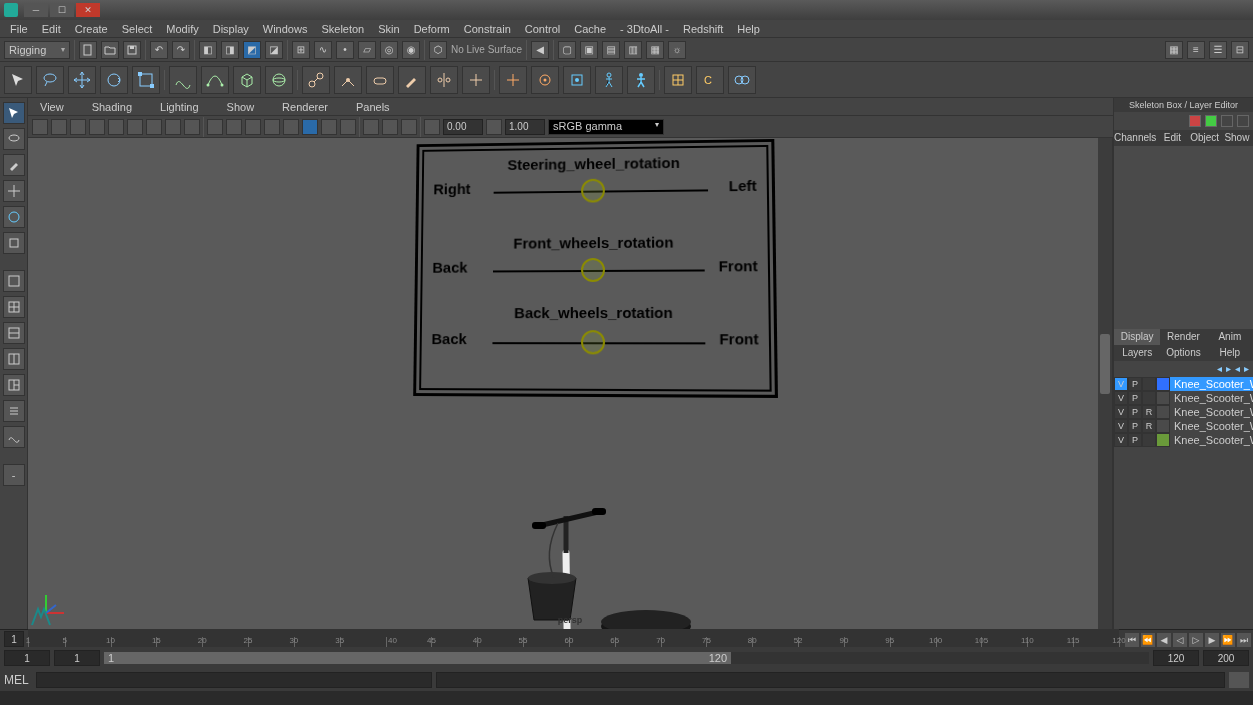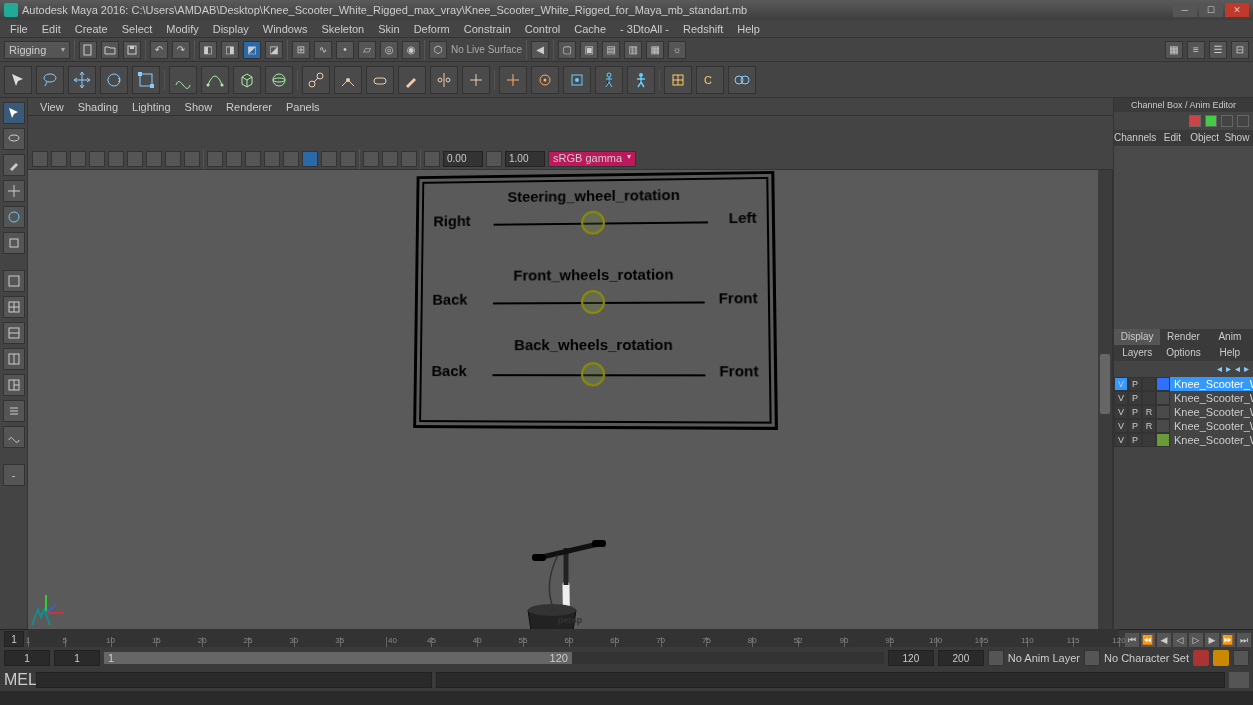--- a/index.html
+++ b/index.html
@@ -31,25 +31,25 @@
 
 
 .main { display:flex; height: calc(705px - 20px - 18px - 24px - 36px - 18px - 22px - 22px - 14px); }
 .leftbar { width:28px; background:#444; border-right:1px solid #333; display:flex; flex-direction:column; align-items:center; padding:4px 0; gap:4px;}
 .ltool { width:22px; height:22px; background:#555; border:1px solid #333; display:flex; align-items:center; justify-content:center;}
 .ltool.active { background:#3a5a7a; }
 .ltool svg{width:14px;height:14px;}
 .ltool-sp{height:8px;}
 
 .viewport-wrap { flex:1; display:flex; flex-direction:column; }
-.panel-menubar { height:18px; background:#444; display:flex; align-items:center; padding:0 6px; gap:2px; border-bottom:1px solid #333;}
-.panel-tools { height:22px; background:#444; display:flex; align-items:center; padding:0 4px; gap:3px; border-bottom:1px solid #333;margin-top:32px;}
+.panel-menubar { height:18px; background:#444; display:flex; align-items:center; padding:0 6px; gap:16px; border-bottom:1px solid #333;}
+.panel-tools { height:22px; background:#444; display:flex; align-items:center; padding:0 4px; gap:3px; border-bottom:1px solid #333;}
 .pbtn { width:16px; height:16px; background:#555; border:1px solid #333; }
 .num-field { width:40px; height:16px; background:#333; border:1px solid #222; font-size:10px; padding:0 3px; color:#ccc;}
-.gamma-dd { width:88px; height:16px; background:#be185d; border:1px solid #333; padding:0 4px; font-size:10px; position:relative;}
+.gamma-dd { width:116px; height:16px; background:#000000; border:1px solid #333; padding:0 4px; font-size:10px; position:relative;}
 .gamma-dd::after{content:"▾"; position:absolute; right:4px; font-size:8px;}
 
 .viewport { flex:1; background:#5a5a5a; position:relative; overflow:hidden; border-right:1px solid #333;}
 .axis-gizmo { position:absolute; left:12px; bottom:10px; width:30px; height:30px; }
 .maya-logo { position:absolute; left:2px; bottom:2px; width:22px; height:22px; }
 .persp-label { position:absolute; left:50%; bottom:4px; transform:translateX(-50%); font-size:9px; color:#333; font-weight:bold;}
 .scrollbar-v { position:absolute; right:0; top:0; bottom:0; width:14px; background:#3c3c3c;}
 .scrollbar-v::before{content:""; position:absolute; left:2px; top:40%; width:10px; height:60px; background:#666; border-radius:2px;}
 
 
@@ -95,41 +95,37 @@
 .play-controls .pc { width:14px; height:14px; background:#555; display:flex; align-items:center; justify-content:center; font-size:9px;}
 
 .range-row { height:22px; background:#3a3a3a; display:flex; align-items:center; gap:4px; padding:0 4px;}
 .range-field { width:46px; height:16px; background:#2a2a2a; border:1px solid #222; font-size:10px; text-align:center; color:#ccc;}
 .range-slider { flex:1; height:12px; background:#333; position:relative;}
 .range-thumb { position:absolute; left:0; top:0; height:12px; background:#666; display:flex; align-items:center; justify-content:space-between; padding:0 4px; font-size:9px; color:#ccc;}
 .range-right { display:flex; align-items:center; gap:4px;}
 .key-icon { width:16px; height:16px; background:#a33; border-radius:2px;}
 
 .cmdline { height:22px; background:#3a3a3a; display:flex; align-items:center; padding:0 4px; gap:4px;}
-.cmd-label { width:28px; font-size:16px;}
+.cmd-label { width:28px; font-size:12px;}
 .cmd-input { flex:1; height:16px; background:#2a2a2a; border:1px solid #222;}
 .status-spacer { width:20px; height:16px; background:#555;}
 
 .footer { height:14px; background:#2a2a2a;}
 
 
 .shelf-right { margin-left:auto; display:flex; gap:4px; align-items:center;}
 
 .hl-blue { background:#2a6aa8 !important; }
 svg { display:block; }
 </style>
 </head>
 <body>
 
 <div class="titlebar">
   <div class="titlebar-icon"></div>
-  <div class="titlebar-text">
-    <span>Autodesk Maya 2016</span>:
-    <span>C:\Users\AMDAB\Desktop\Knee_Scooter_White_Rigged_max_vray\Knee_Scooter_White_Rigged_for_Maya_mb_standart.mb</span>
-  </div>
   <div class="winbtn">─</div>
   <div class="winbtn">☐</div>
   <div class="winbtn close">✕</div>
 </div>
 
 <div class="menubar" id="menubar">
     <div class="menuitem">File</div>
     <div class="menuitem">Edit</div>
     <div class="menuitem">Create</div>
     <div class="menuitem">Select</div>
@@ -565,21 +561,21 @@
       </svg>
       <svg class="maya-logo" viewBox="0 0 22 22">
           <path d="M2 20L8 4l3 8 3-8 6 16" fill="none" stroke="#1a8a8a" stroke-width="2"></path>
         </svg>
       <div class="persp-label">persp</div>
       <div class="scrollbar-v"></div>
     </div>
   </div>
 
   <div class="rightpanel">
-    <div class="rp-title">Channel Box / Anim Editor</div>
+    <div class="rp-title">Skeleton Box / Layer Editor</div>
     <div class="rp-icons">
       <div class="sq" style="background:#c44"></div>
       <div class="sq" style="background:#4c4"></div>
       <div class="sq"></div>
       <div class="sq"></div>
     </div>
     <div class="rp-tabs" id="cb-tabs">
         <div class="rp-tab">Channels</div>
         <div class="rp-tab">Edit</div>
         <div class="rp-tab">Object</div>
@@ -713,29 +709,20 @@
   <input class="range-field" value="1" style="">
   <input class="range-field" value="1" style="">
   <div class="range-slider">
     <div class="range-thumb" style="width:60%;">
       <span>1</span>
       <span>120</span>
     </div>
   </div>
   <input class="range-field" value="120" style="">
   <input class="range-field" value="200" style="">
-  <div class="range-right">
-    <div class="pbtn"></div>
-    <span>No Anim Layer</span>
-    <div class="pbtn"></div>
-    <span>No Character Set</span>
-    <div class="key-icon"></div>
-    <div class="key-icon" style="background:#c80"></div>
-    <div class="pbtn"></div>
-  </div>
 </div>
 
 <div class="cmdline">
   <span class="cmd-label">MEL</span>
   <div class="cmd-input"></div>
   <div class="cmd-input" style="flex:2"></div>
   <div class="status-spacer"></div>
 </div>
 
 <div class="footer"></div>

